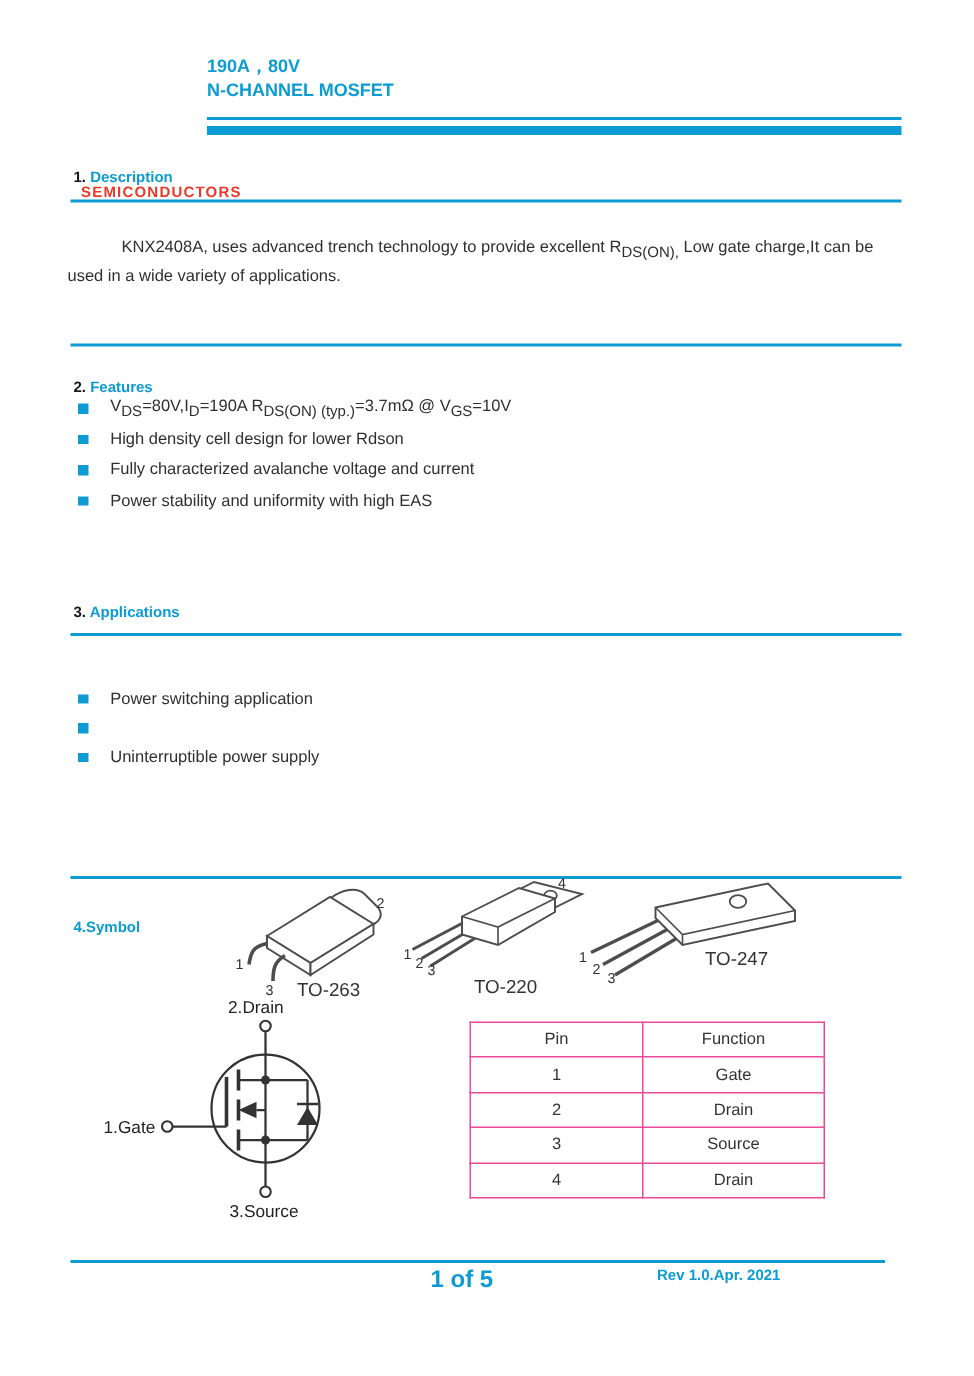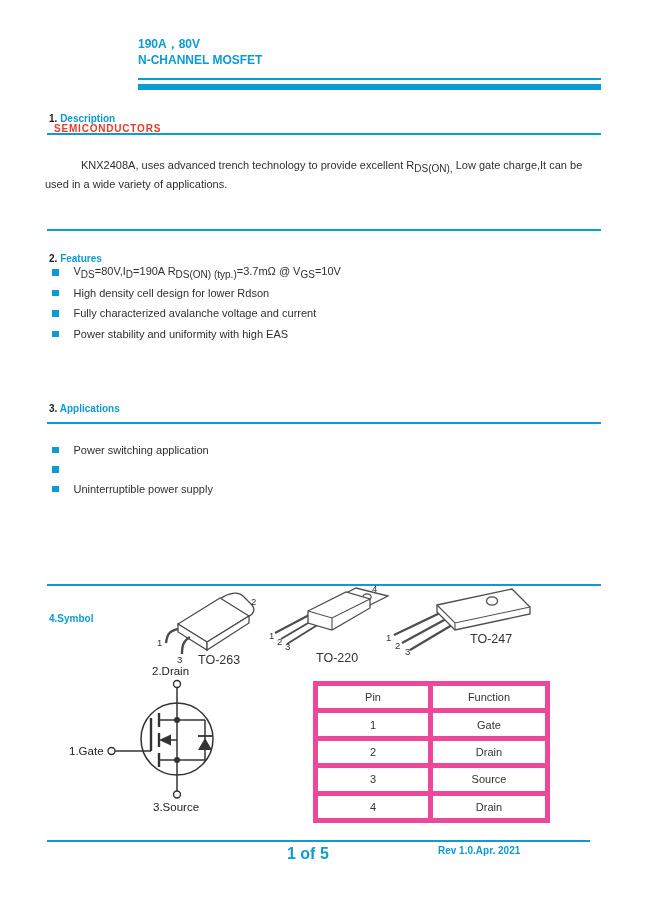--- a/index.html
+++ b/index.html
@@ -40,21 +40,21 @@
   .pkg{position:absolute;}
   .pkg svg{display:block;}
   .pkg text{font-family:"Liberation Sans",sans-serif;fill:#333;}
   .pkg .pin-lbl{font-size:9.5px;}
   .pkg .pkg-name{font-size:12.5px;}
   .mos{position:absolute;left:55px;top:663px;}
   .mos text{font-family:"Liberation Sans",sans-serif;fill:#222;font-size:11.5px;}
   
   .pin-table{position:absolute;left:313px;top:681px;border-collapse:collapse;
         table-layout:fixed;width:237px;font-size:11px;color:#333;}
-  .pin-table td{border:5px solid #ec4899;text-align:center;height:22.4px;padding:0;}
+  .pin-table td{border:1px solid #ec4899;text-align:center;height:22.4px;padding:0;}
   
   .f-line{position:absolute;left:47px;top:840px;width:543px;height:2px;background:var(--accent);}
   .f-page{position:absolute;left:287px;top:845px;font-size:16px;font-weight:bold;color:var(--accent);}
   .f-rev{position:absolute;left:438px;top:845px;font-size:10px;font-weight:bold;color:var(--accent);}
 </style>
 </head>
 <body>
 
 <div id="page">
 
@@ -97,21 +97,21 @@
       <span class="bsq"></span>
       <span>Power stability and uniformity with high EAS</span>
     </div>
   </div>
 
   <div class="sec-head" style="top:403px;">
     <span class="num">3.</span>
     <span class="ttl">Applications</span>
   </div>
   <div class="sec-rule" style="top:422px;"></div>
-  <div class="blist blist-a" style="top:440px;">
+  <div class="blist blist-a" style="top:456px;">
     <div class="bitem">
       <span class="bsq"></span>
       <span>Power switching application</span>
     </div>
     <div class="bitem">
       <span class="bsq"></span>
     </div>
     <div class="bitem">
       <span class="bsq"></span>
       <span>Uninterruptible power supply</span>

